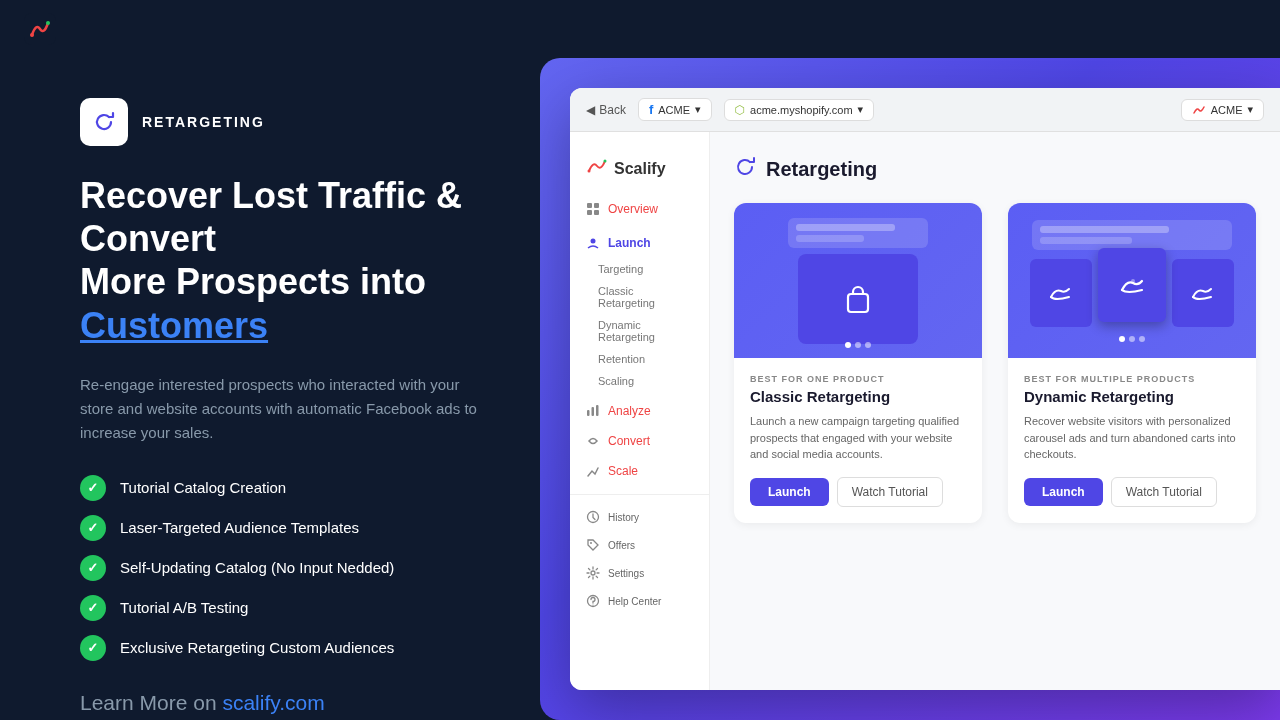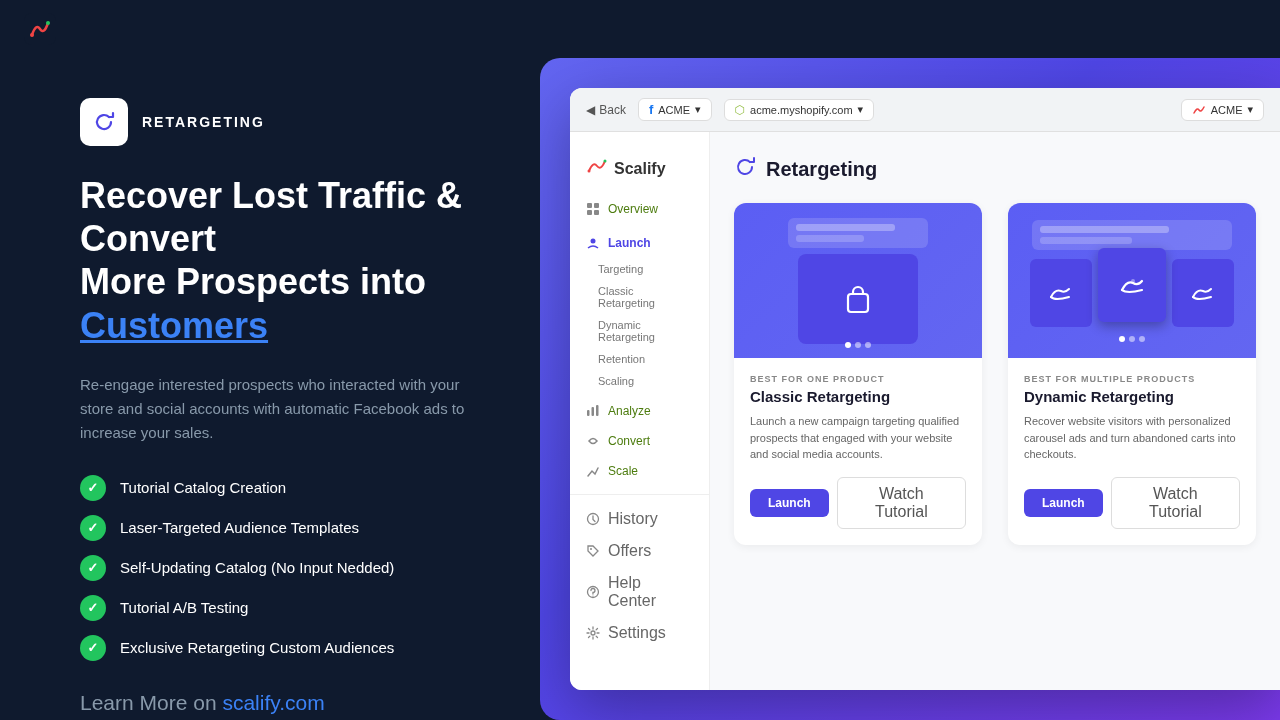--- a/index.html
+++ b/index.html
@@ -218,21 +218,21 @@
 
     .nav-section {
       margin-bottom: 4px;
     }
     .nav-item {
       display: flex;
       align-items: center;
       gap: 8px;
       padding: 8px 16px;
       font-size: 12px;
-      color: #4d7c0f;
+      color: #ef4444;
       cursor: pointer;
     }
     .nav-item.active {
       color: #4f46e5;
       font-weight: 600;
     }
 
     .nav-sub-item {
       padding: 5px 16px 5px 28px;
       font-size: 11px;
@@ -244,21 +244,21 @@
       height: 1px;
       background: #eee;
       margin: 8px 0;
     }
 
     .nav-bottom-item {
       display: flex;
       align-items: center;
       gap: 8px;
       padding: 7px 16px;
-      font-size: 16px;
+      font-size: 10px;
       color: #666;
       cursor: pointer;
     }
 
     
     .main-content {
       flex: 1;
       padding: 24px;
       overflow-y: auto;
       background: #f8f9fb;
@@ -400,21 +400,21 @@
       font-size: 12px;
       font-weight: 600;
       cursor: pointer;
     }
     .btn-tutorial {
       background: transparent;
       color: #555;
       border: 1px solid #ddd;
       border-radius: 6px;
       padding: 7px 14px;
-      font-size: 16px;
+      font-size: 12px;
       font-weight: 500;
       cursor: pointer;
     }
   </style>
 </head>
 <body>
 
 <div class="top-bar">
   <svg class="logo-mark" viewBox="0 0 32 32" fill="none">
     <rect width="32" height="32" rx="8" fill="#0f1a2e"></rect>
@@ -436,21 +436,21 @@
     <span class="retargeting-label">RETARGETING</span>
   </div>
 
   <div>
     <div class="hero-title">
       <span>Recover Lost Traffic &amp; Convert</span><br>
       <span>More Prospects into </span><span class="highlight">Customers</span>
     </div>
   </div>
 
-  <p class="hero-desc">Re-engage interested prospects who interacted with your store and social accounts with automatic Facebook ads to increase your sales.</p>
+  <p class="hero-desc">Re-engage interested prospects who interacted with your store and website accounts with automatic Facebook ads to increase your sales.</p>
 
   <div class="features-list">
     <div class="feature-item">
       <div class="check-icon">✓</div>
       <span class="feature-text">Tutorial Catalog Creation</span>
     </div>
     <div class="feature-item">
       <div class="check-icon">✓</div>
       <span class="feature-text">Laser-Targeted Audience Templates</span>
     </div>
@@ -575,32 +575,32 @@
           </div>
           <div class="nav-bottom-item">
             <svg width="14" height="14" viewBox="0 0 14 14" fill="none">
                 <path d="M2 2h5l5 5-5 5-5-5V2z" stroke="#888" stroke-width="1.3" fill="none"></path>
                 <circle cx="5" cy="5" r="1" fill="#888"></circle>
               </svg>
             <span>Offers</span>
           </div>
           <div class="nav-bottom-item">
             <svg width="14" height="14" viewBox="0 0 14 14" fill="none">
+                <circle cx="7" cy="7" r="2" stroke="#888" stroke-width="1.3" fill="none"></circle>
+                <path d="M7 1v2M7 11v2M1 7h2M11 7h2M2.5 2.5l1.4 1.4M10.1 10.1l1.4 1.4M11.5 2.5l-1.4 1.4M3.9 10.1l-1.4 1.4" stroke="#888" stroke-width="1.3" stroke-linecap="round"></path>
+              </svg>
+            <span>Settings</span>
+          </div>
+          <div class="nav-bottom-item">
+            <svg width="14" height="14" viewBox="0 0 14 14" fill="none">
                 <circle cx="7" cy="7" r="5.5" stroke="#888" stroke-width="1.3" fill="none"></circle>
                 <path d="M5 5.5a2 2 0 1 1 2 2V9" stroke="#888" stroke-width="1.3" stroke-linecap="round" fill="none"></path>
                 <circle cx="7" cy="11" r="0.6" fill="#888"></circle>
               </svg>
             <span>Help Center</span>
-          </div>
-          <div class="nav-bottom-item">
-            <svg width="14" height="14" viewBox="0 0 14 14" fill="none">
-                <circle cx="7" cy="7" r="2" stroke="#888" stroke-width="1.3" fill="none"></circle>
-                <path d="M7 1v2M7 11v2M1 7h2M11 7h2M2.5 2.5l1.4 1.4M10.1 10.1l1.4 1.4M11.5 2.5l-1.4 1.4M3.9 10.1l-1.4 1.4" stroke="#888" stroke-width="1.3" stroke-linecap="round"></path>
-              </svg>
-            <span>Settings</span>
           </div>
         </div>
       </div>
 
       <div class="main-content">
         <div class="page-header">
           <span class="page-icon">
             <svg width="22" height="22" viewBox="0 0 22 22" fill="none">
                 <path d="M18 11a7 7 0 1 1-2-4.9" stroke="#4f46e5" stroke-width="2" stroke-linecap="round" fill="none"></path>
                 <path d="M16 6h4V2" stroke="#4f46e5" stroke-width="2" stroke-linecap="round" stroke-linejoin="round" fill="none"></path>

